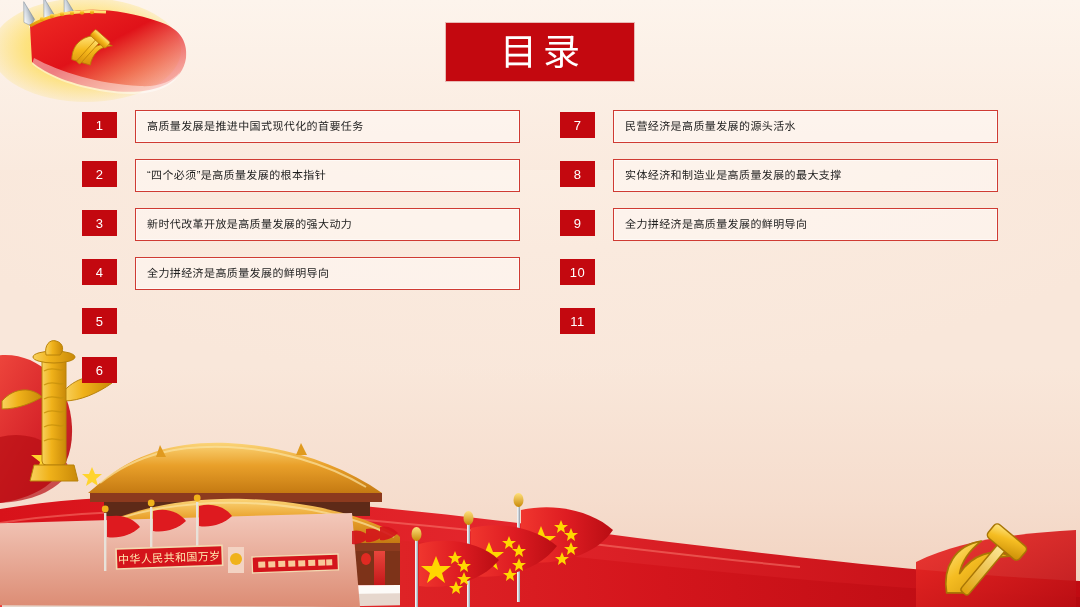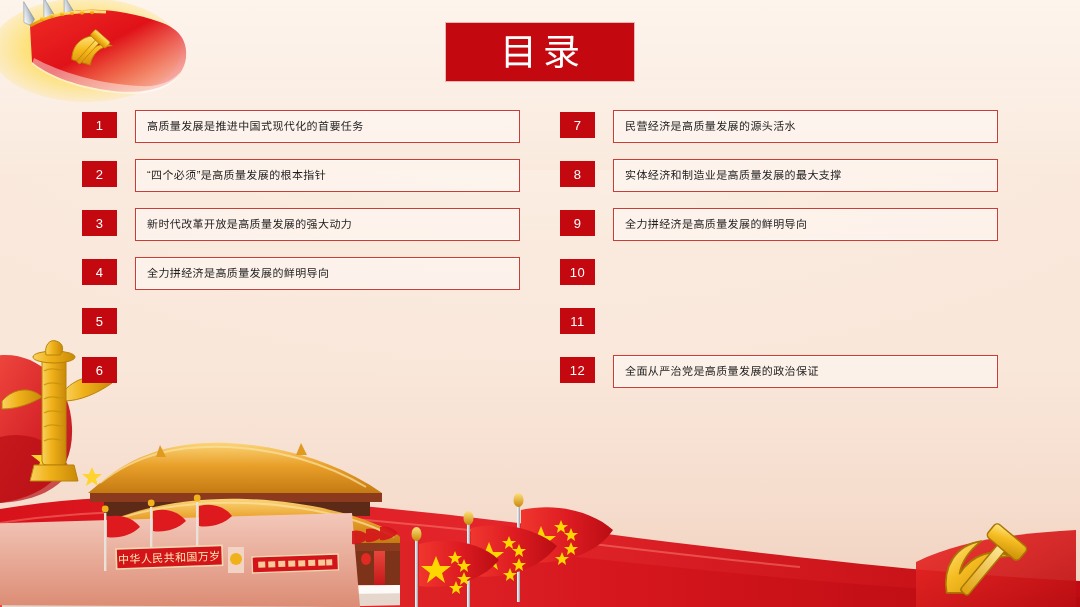--- a/index.html
+++ b/index.html
@@ -524,22 +524,16 @@
         <div class="item-box">
           <span class="item-text">全力拼经济是高质量发展的鲜明导向</span>
         </div>
       </div>
       <div class="toc-row">
         <div class="num-box">10</div>
       </div>
       <div class="toc-row">
         <div class="num-box">11</div>
       </div>
-      <div class="toc-row">
-        <div class="num-box">12</div>
-        <div class="item-box">
-          <span class="item-text">全面从严治党是高质量发展的政治保证</span>
-        </div>
-      </div>
     </div>
 
   </div>
 </div>
 
 </body></html>

